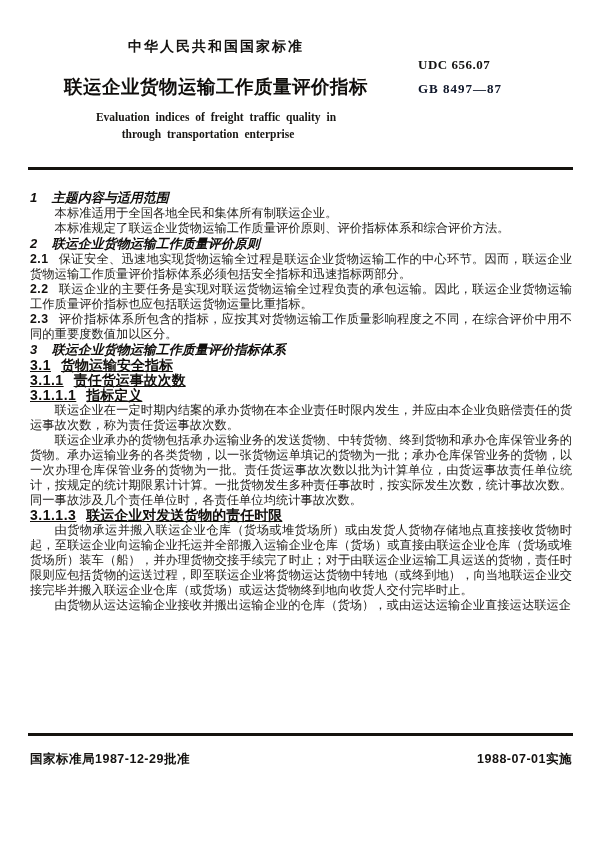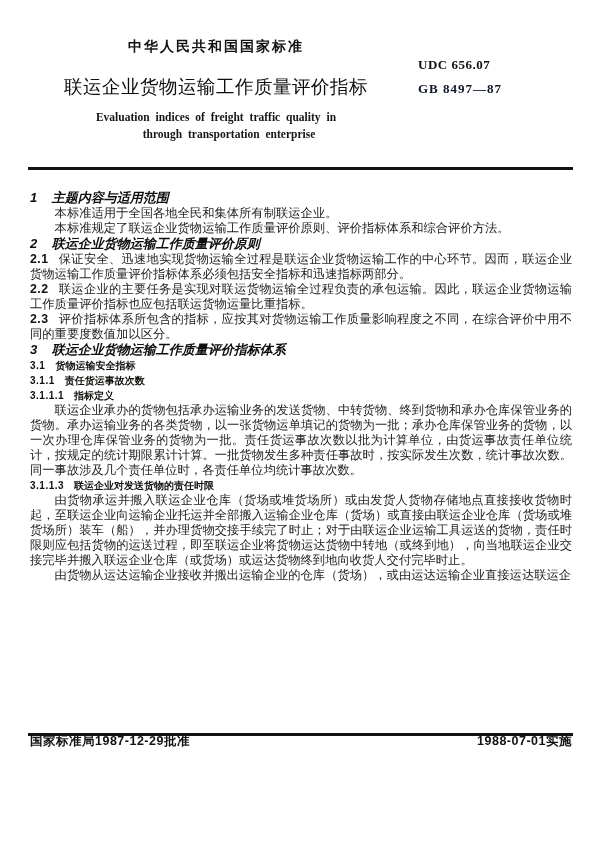--- a/index.html
+++ b/index.html
@@ -19,30 +19,30 @@
     position: absolute; left: 30px; top: 38px; width: 372px;
     text-align: center;
     font-family: "Liberation Sans", sans-serif;
     font-weight: 700; font-size: 14px; letter-spacing: 2px;
     color: #141210;
   }
   .title-zh {
     position: absolute; left: 18px; top: 74px; width: 396px;
     text-align: center;
     font-family: "Liberation Sans", sans-serif;
-    font-weight: 400; font-size: 18.5px; letter-spacing: 0.5px;
+    font-weight: 700; font-size: 18.5px; letter-spacing: 0.5px;
     color: #100e0c;
   }
   .title-en1 {
     position: absolute; left: 30px; top: 111px; width: 372px;
     text-align: center; font-weight: 700; font-size: 11.5px;
     word-spacing: 3px; color: #171512;
   }
   .title-en2 {
-    position: absolute; left: 43px; top: 128px; width: 372px;
+    position: absolute; left: 22px; top: 128px; width: 372px;
     text-align: center; font-weight: 700; font-size: 11.5px;
     word-spacing: 3px; color: #171512;
   }
   .udc-code {
     position: absolute; left: 418px; top: 49px;
     font-weight: 700; font-size: 13px; letter-spacing: 0.5px;
     color: #141210;
     margin-top: 8px;
   }
   .gb-code {
@@ -66,37 +66,38 @@
   }
   .para { text-indent: 2em; }
   .clause { margin-top: 2px; }
   .num {
     font-family: "Liberation Sans", sans-serif;
     font-weight: 700; letter-spacing: 0.5px;
     margin-right: 10px; color: #12100d;
   }
   .sub {
     font-family: "Liberation Sans", sans-serif;
-    font-weight: 700; font-size: 10px; line-height: 15px;
+    font-weight: 700; font-size: 14px; line-height: 15px;
     color: #12100d;
+    text-decoration: underline;
   }
   .chapter {
     font-family: "Liberation Sans", sans-serif;
     font-weight: 700; font-size: 13px; line-height: 16px;
     margin: 10px 0 8px 0; color: #100e0c; font-style: italic;
   }
   .chapter .num { margin-right: 14px; }
   .doc-body .chapter:first-child { margin-top: 4px; }
   
   .rule-bottom {
     position: absolute; left: 28px; top: 733px; width: 545px; height: 2.5px;
     background: #15130f;
   }
   .footer-row {
-    position: absolute; left: 30px; top: 733px; width: 542px;
+    position: absolute; left: 30px; top: 751px; width: 542px;
     display: flex; justify-content: space-between; align-items: baseline;
     font-family: "Liberation Sans", sans-serif;
     font-weight: 700; font-size: 12.5px; letter-spacing: 0.5px;
     color: #141210;
   }
 </style>
 </head>
 <body>
 
 <div class="page">
@@ -115,20 +116,21 @@
       <p class="para"><span>本标准适用于全国各地全民和集体所有制联运企业。</span></p>
       <p class="para"><span>本标准规定了联运企业货物运输工作质量评价原则、评价指标体系和综合评价方法。</span></p>
       <p class="chapter"><span class="num">2</span><span>联运企业货物运输工作质量评价原则</span></p>
       <p class="clause"><span class="num">2.1</span><span>保证安全、迅速地实现货物运输全过程是联运企业货物运输工作的中心环节。因而，联运企业货物运输工作质量评价指标体系必须包括安全指标和迅速指标两部分。</span></p>
       <p class="clause"><span class="num">2.2</span><span>联运企业的主要任务是实现对联运货物运输全过程负责的承包运输。因此，联运企业货物运输工作质量评价指标也应包括联运货物运量比重指标。</span></p>
       <p class="clause"><span class="num">2.3</span><span>评价指标体系所包含的指标，应按其对货物运输工作质量影响程度之不同，在综合评价中用不同的重要度数值加以区分。</span></p>
       <p class="chapter"><span class="num">3</span><span>联运企业货物运输工作质量评价指标体系</span></p>
       <p class="sub"><span class="num">3.1</span><span>货物运输安全指标</span></p>
       <p class="sub"><span class="num">3.1.1</span><span>责任货运事故次数</span></p>
       <p class="sub"><span class="num">3.1.1.1</span><span>指标定义</span></p>
+      <p class="para"><span>联运企业在一定时期内结案的承办货物在本企业责任时限内发生，并应由本企业负赔偿责任的货运事故次数，称为责任货运事故次数。</span></p>
       <p class="para"><span>联运企业承办的货物包括承办运输业务的发送货物、中转货物、终到货物和承办仓库保管业务的货物。承办运输业务的各类货物，以一张货物运单填记的货物为一批；承办仓库保管业务的货物，以一次办理仓库保管业务的货物为一批。责任货运事故次数以批为计算单位，由货运事故责任单位统计，按规定的统计期限累计计算。一批货物发生多种责任事故时，按实际发生次数，统计事故次数。同一事故涉及几个责任单位时，各责任单位均统计事故次数。</span></p>
       <p class="sub"><span class="num">3.1.1.3</span><span>联运企业对发送货物的责任时限</span></p>
       <p class="para"><span>由货物承运并搬入联运企业仓库（货场或堆货场所）或由发货人货物存储地点直接接收货物时起，至联运企业向运输企业托运并全部搬入运输企业仓库（货场）或直接由联运企业仓库（货场或堆货场所）装车（船），并办理货物交接手续完了时止；对于由联运企业运输工具运送的货物，责任时限则应包括货物的运送过程，即至联运企业将货物运达货物中转地（或终到地），向当地联运企业交接完毕并搬入联运企业仓库（或货场）或运达货物终到地向收货人交付完毕时止。</span></p>
       <p class="para"><span>由货物从运达运输企业接收并搬出运输企业的仓库（货场），或由运达运输企业直接运达联运企</span></p>
     </div>
 
   <div class="rule-bottom"></div>
 
   <div class="footer-row">
     <span>国家标准局1987-12-29批准</span>

